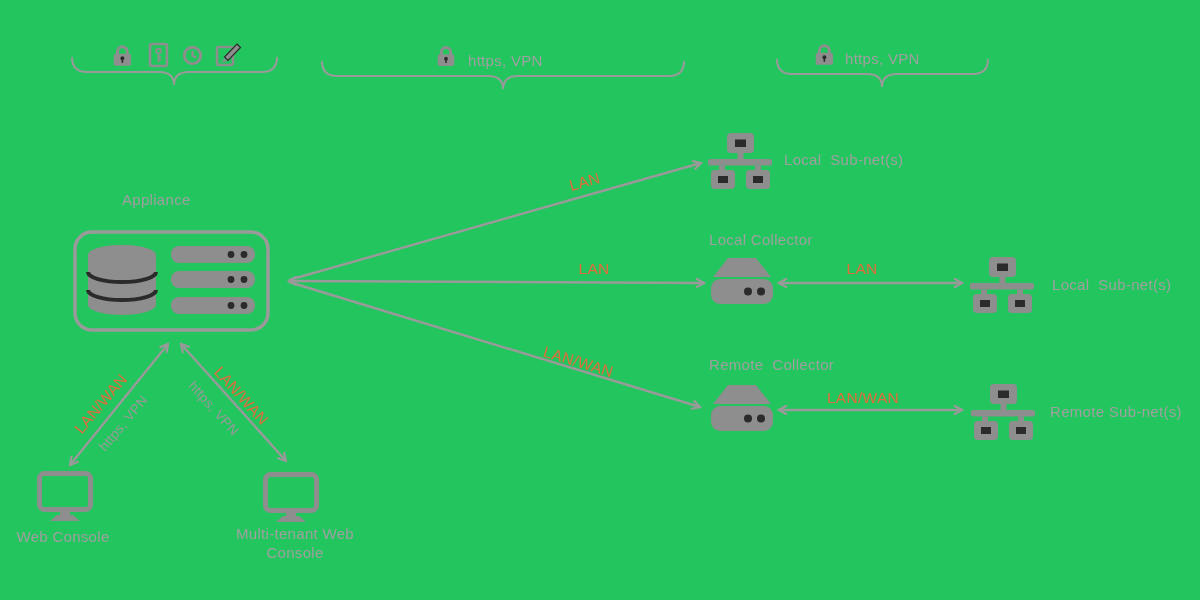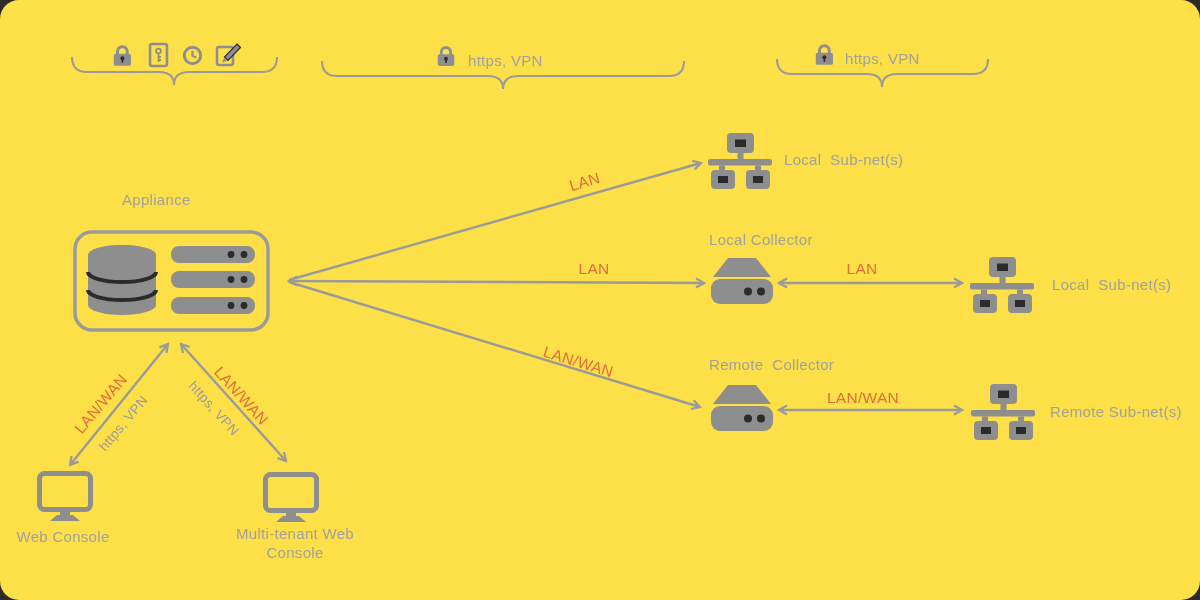--- a/index.html
+++ b/index.html
@@ -1,17 +1,17 @@
 <!DOCTYPE html>
 <html><head>
 <meta charset="utf-8">
 <style>
   html,body{margin:0;padding:0;}
   body{background:#2b2b2b;font-family:"Liberation Sans",sans-serif;}
-  .canvas{position:relative;width:1200px;height:600px;background:#fde047;overflow:hidden;border-radius:19px;}
+  .canvas{position:relative;width:1200px;height:600px;background:#22c55e;overflow:hidden;}
   svg text{white-space:pre;letter-spacing:0.3px;}
   .lbl{fill:#a0a0a0;font-size:15px;}
   .lbl-sm{fill:#9a9a9a;font-size:13.5px;}
   .accent{fill:#e06e3c;font-size:15.5px;}
   .edge{stroke:#9a9a9a;stroke-width:2.4;fill:none;}
   .brace{stroke:#9a9a9a;stroke-width:2;fill:none;}
 </style>
 </head>
 <body>
 

